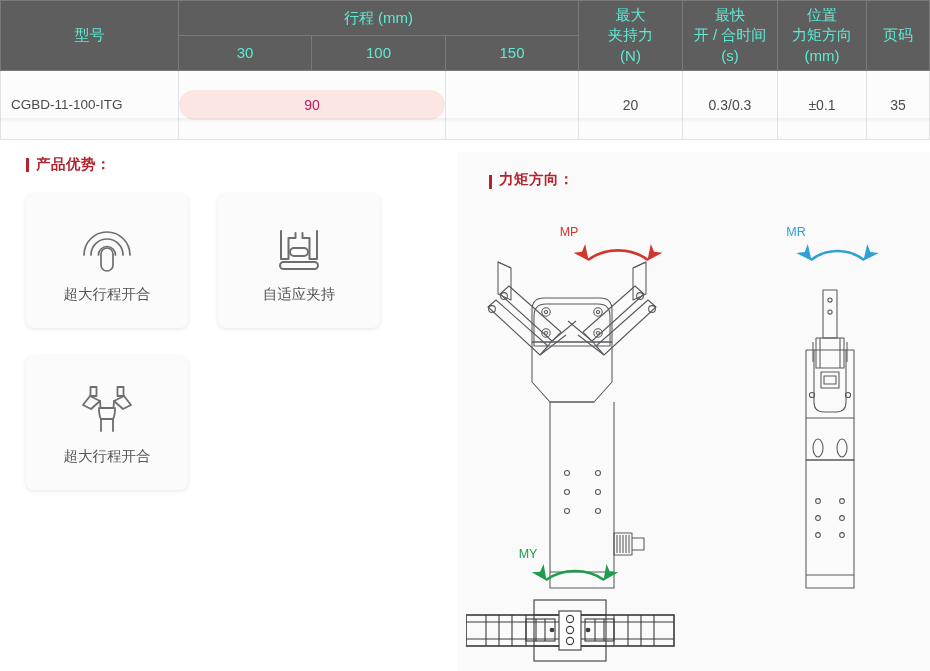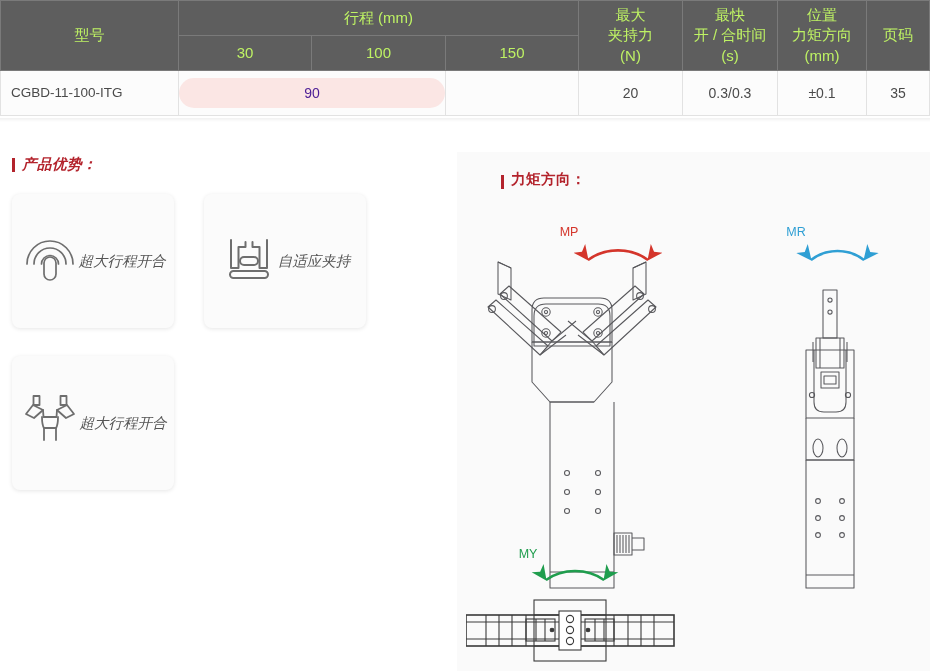--- a/index.html
+++ b/index.html
@@ -19,36 +19,36 @@
   
   .spec-table {
     position: absolute;
     left: 0; top: 0;
     width: 930px;
     border-collapse: collapse;
     table-layout: fixed;
   }
   .spec-table th {
     background: #5e5e5e;
-    color: #bef264;
+    color: #5eead4;
     font-weight: 400;
     font-size: 15px;
     text-align: center;
     border: 1px solid #7a7a7a;
     padding: 4px 2px;
     line-height: 1.35;
   }
   .spec-table td {
     background: #fcfcfc;
     color: #4a4a4a;
     font-size: 14px;
     text-align: center;
     border: 1px solid #e2e2e2;
     height: 36px;
-    padding: 4px 6px;
+    padding: 16px 6px;
     position: relative;
   }
   .spec-table td.model-cell {
     text-align: left;
     padding-left: 10px;
     font-size: 13.5px;
   }
   .hl-wrap {
     position: relative;
     height: 36px;
@@ -57,35 +57,34 @@
     position: absolute;
     left: 0; right: 0;
     top: 3px;
     height: 30px;
     background: #fbe6e4;
     border-radius: 16px;
     display: flex;
     align-items: center;
     justify-content: center;
     font-size: 14px;
-    color: #4c1d95;
+    color: #be185d;
   }
   .tbl-shadow {
     position: absolute;
     left: 0; top: 118px;
     width: 930px; height: 4px;
     background: linear-gradient(to bottom, rgba(0,0,0,0.055), rgba(0,0,0,0));
   }
 
   
   .adv-section {
     position: absolute;
-    left: 12px; top: 155px;
+    left: 26px; top: 155px;
     width: 400px;
-    font-style: italic;
   }
   .sec-title {
     font-size: 14.5px;
     font-weight: bold;
     color: #b3232c;
     letter-spacing: 0.5px;
     display: flex;
     align-items: center;
   }
   .sec-title .bar {
@@ -101,21 +100,21 @@
     grid-template-columns: 162px 162px;
     grid-gap: 28px 30px;
   }
   .adv-card {
     width: 162px;
     height: 134px;
     background: #fbfbfb;
     border-radius: 8px;
     box-shadow: 0 1px 4px rgba(0,0,0,0.10);
     display: flex;
-    flex-direction: row;
+    flex-direction: column;
     align-items: center;
     justify-content: center;
   }
   .adv-icon {
     height: 56px;
     display: flex;
     align-items: center;
     justify-content: center;
     margin-bottom: 10px;
   }
@@ -127,21 +126,21 @@
   
   .torque-panel {
     position: absolute;
     left: 457px; top: 152px;
     width: 473px;
     height: 519px;
     background: #fafafa;
   }
   .torque-title {
     position: absolute;
-    left: 44px; top: 18px; align-items: flex-end;
+    left: 32px; top: 18px; align-items: flex-end;
   }
   .diagram-area {
     position: absolute;
     left: 9px; top: 38px;
     width: 473px; height: 481px;
   }
   .arc-label {
     font-size: 12.5px;
     font-family: "Liberation Sans", sans-serif;
   }

